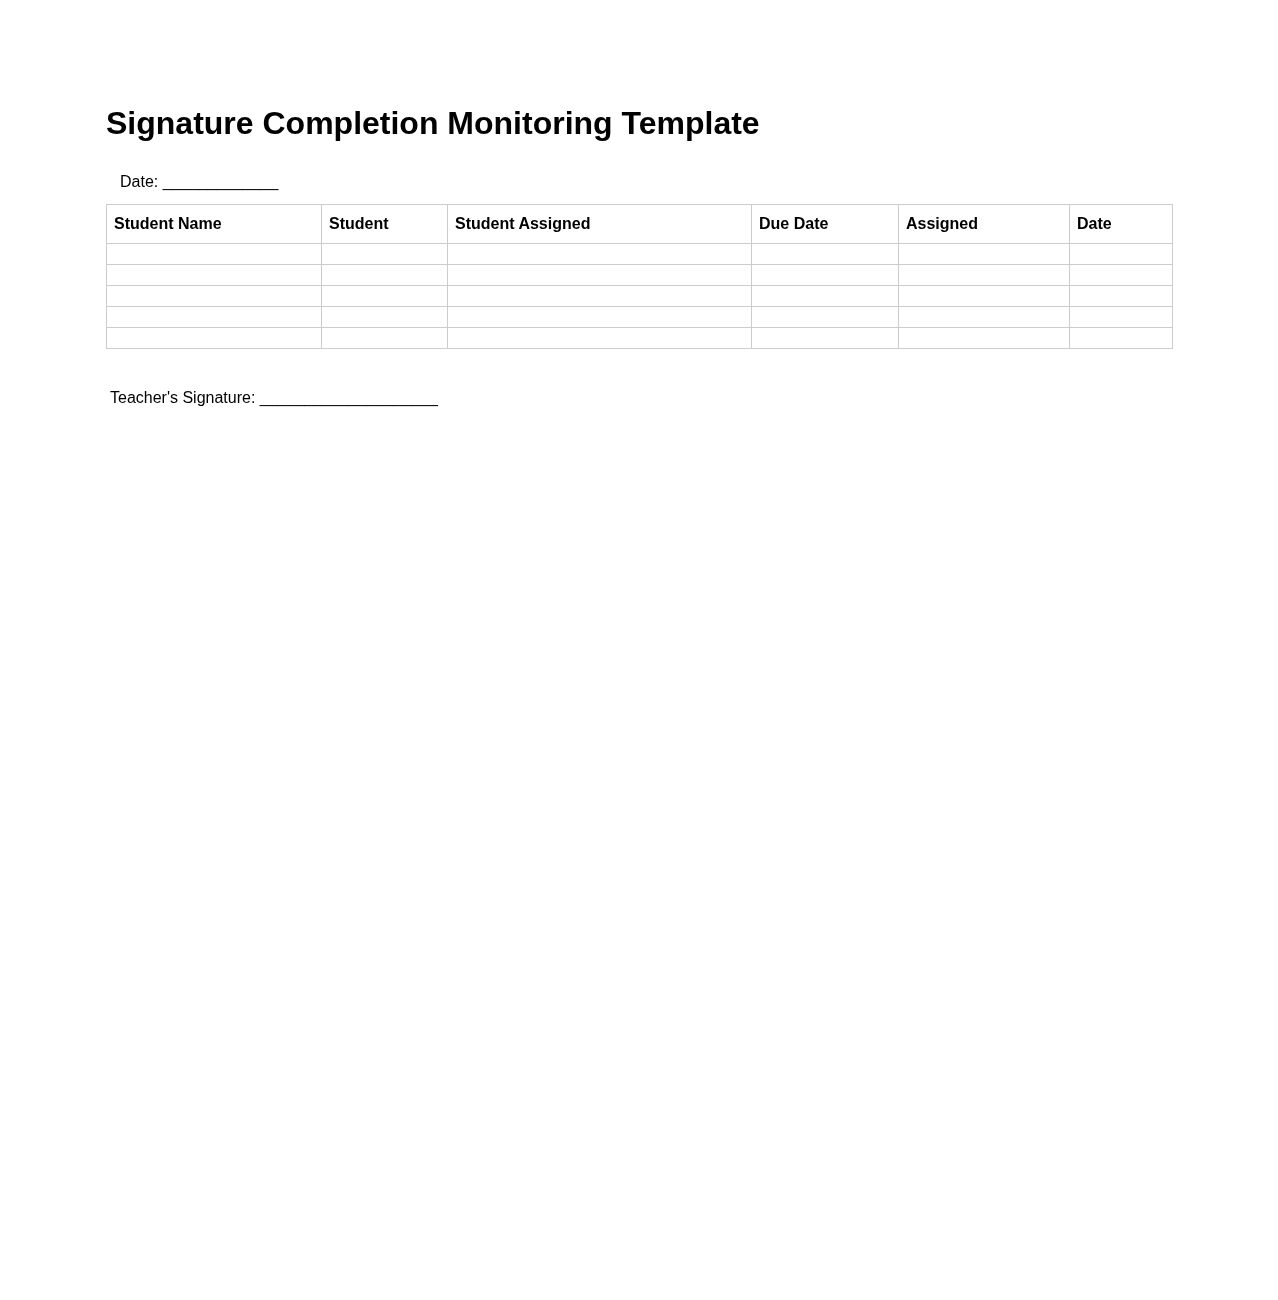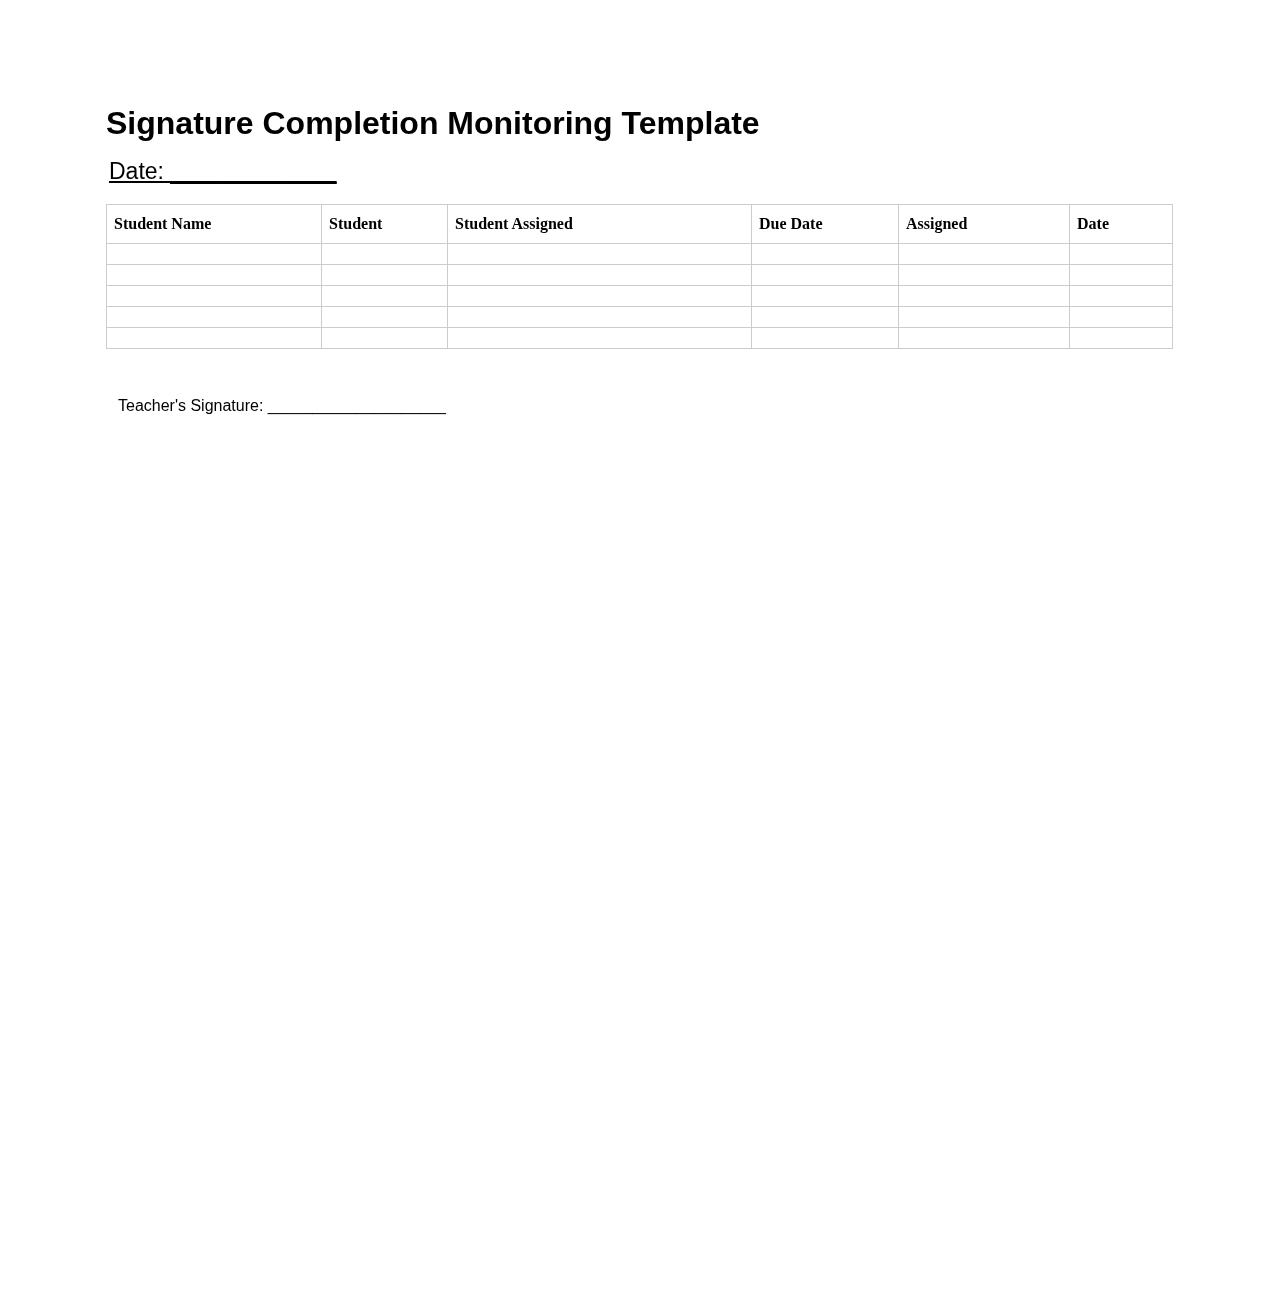--- a/index.html
+++ b/index.html
@@ -8,35 +8,35 @@
     font-family: "Liberation Sans", sans-serif;
     color: #000;
     position: relative;
   }
   .page { position: absolute; left: 106px; top: 0; width: 1066px; }
   h1 {
     position: absolute; top: 104px; left: 0; margin: 0;
     font-size: 32px; font-weight: bold; line-height: 38px; white-space: nowrap;
   }
   .date-line {
-    position: absolute; top: 157px; left: 0; margin: 3px;
-    font-size: 23px; line-height: 22px; white-space: nowrap; text-decoration: underline;
+    position: absolute; top: 157px; left: 0; margin: 14px;
+    font-size: 16px; line-height: 22px; white-space: nowrap;
   }
   table {
     position: absolute; top: 204px; left: 0;
     width: 1066px; border-collapse: collapse;
     table-layout: fixed;
   }
-  th, td { border: 1px solid #cccccc; padding: 0 7px; text-align: left; font-family: Liberation Serif, serif; }
+  th, td { border: 1px solid #cccccc; padding: 0 7px; text-align: left; }
   th {
     height: 38px; font-size: 16px; font-weight: bold; vertical-align: middle;
   }
   td { height: 20px; }
   .sig-line {
-    position: absolute; top: 384px; left: 0; margin: 12px;
+    position: absolute; top: 384px; left: 0; margin: 4px;
     font-size: 16px; line-height: 19px; white-space: nowrap;
   }
 </style>
 </head>
 <body>
 
 <div class="page">
   <h1>Signature Completion Monitoring Template</h1>
   <p class="date-line">Date: _____________</p>
 

